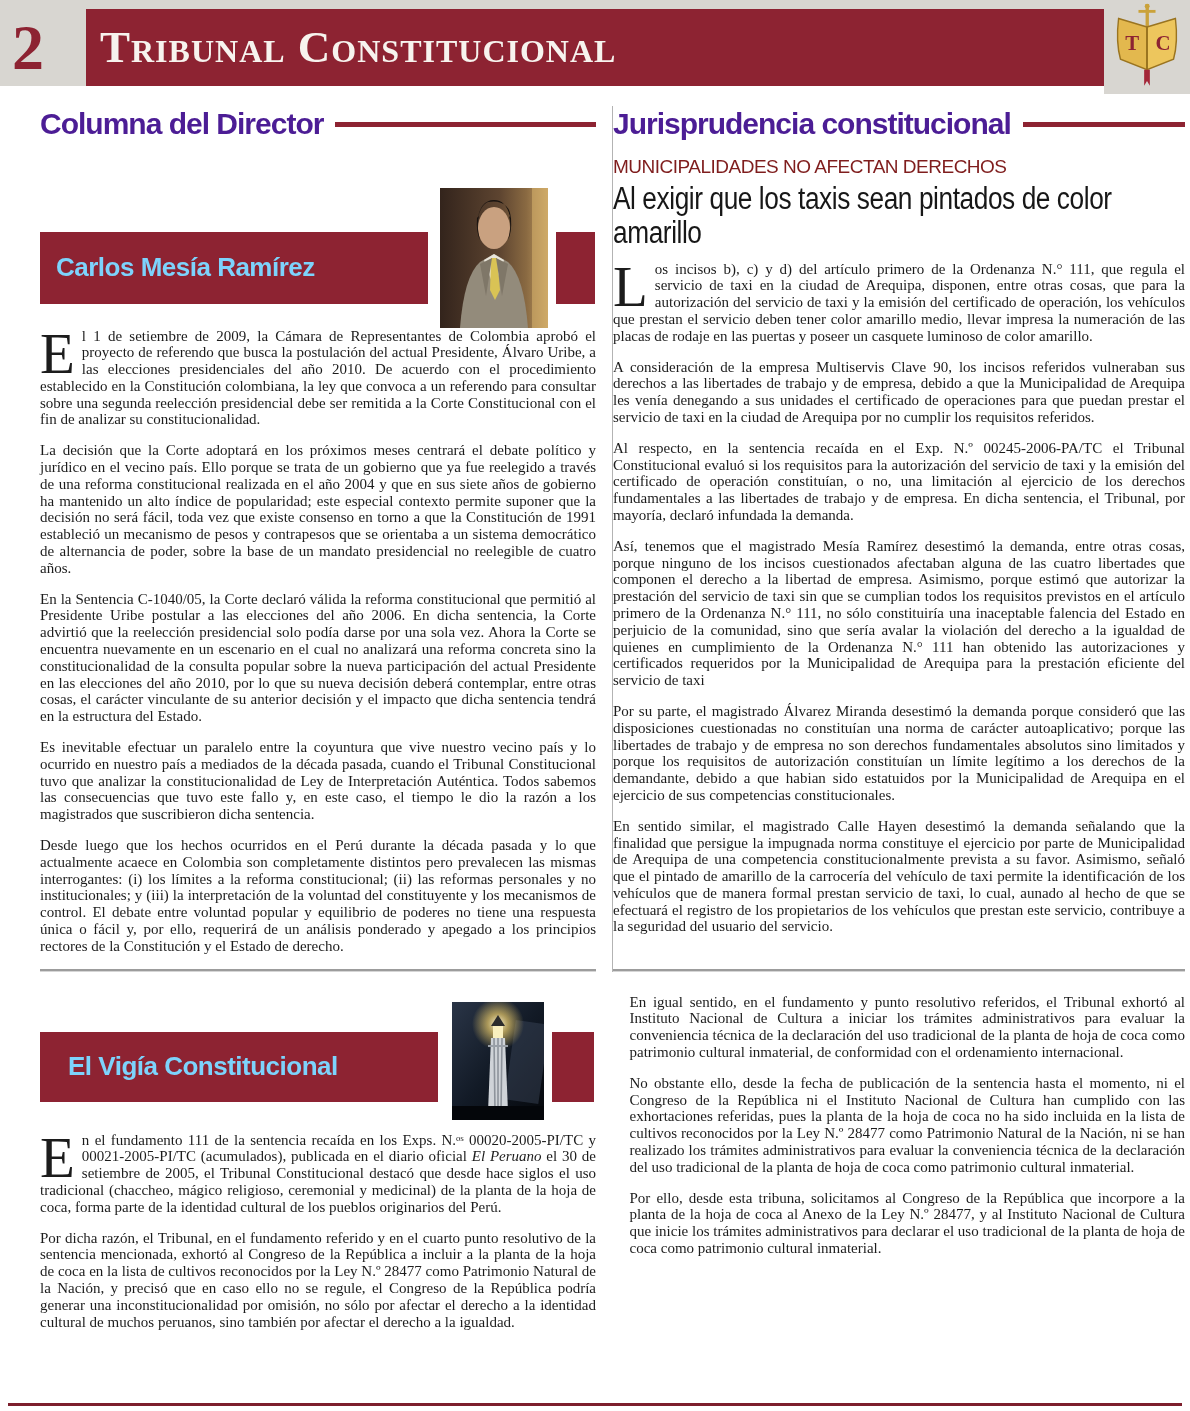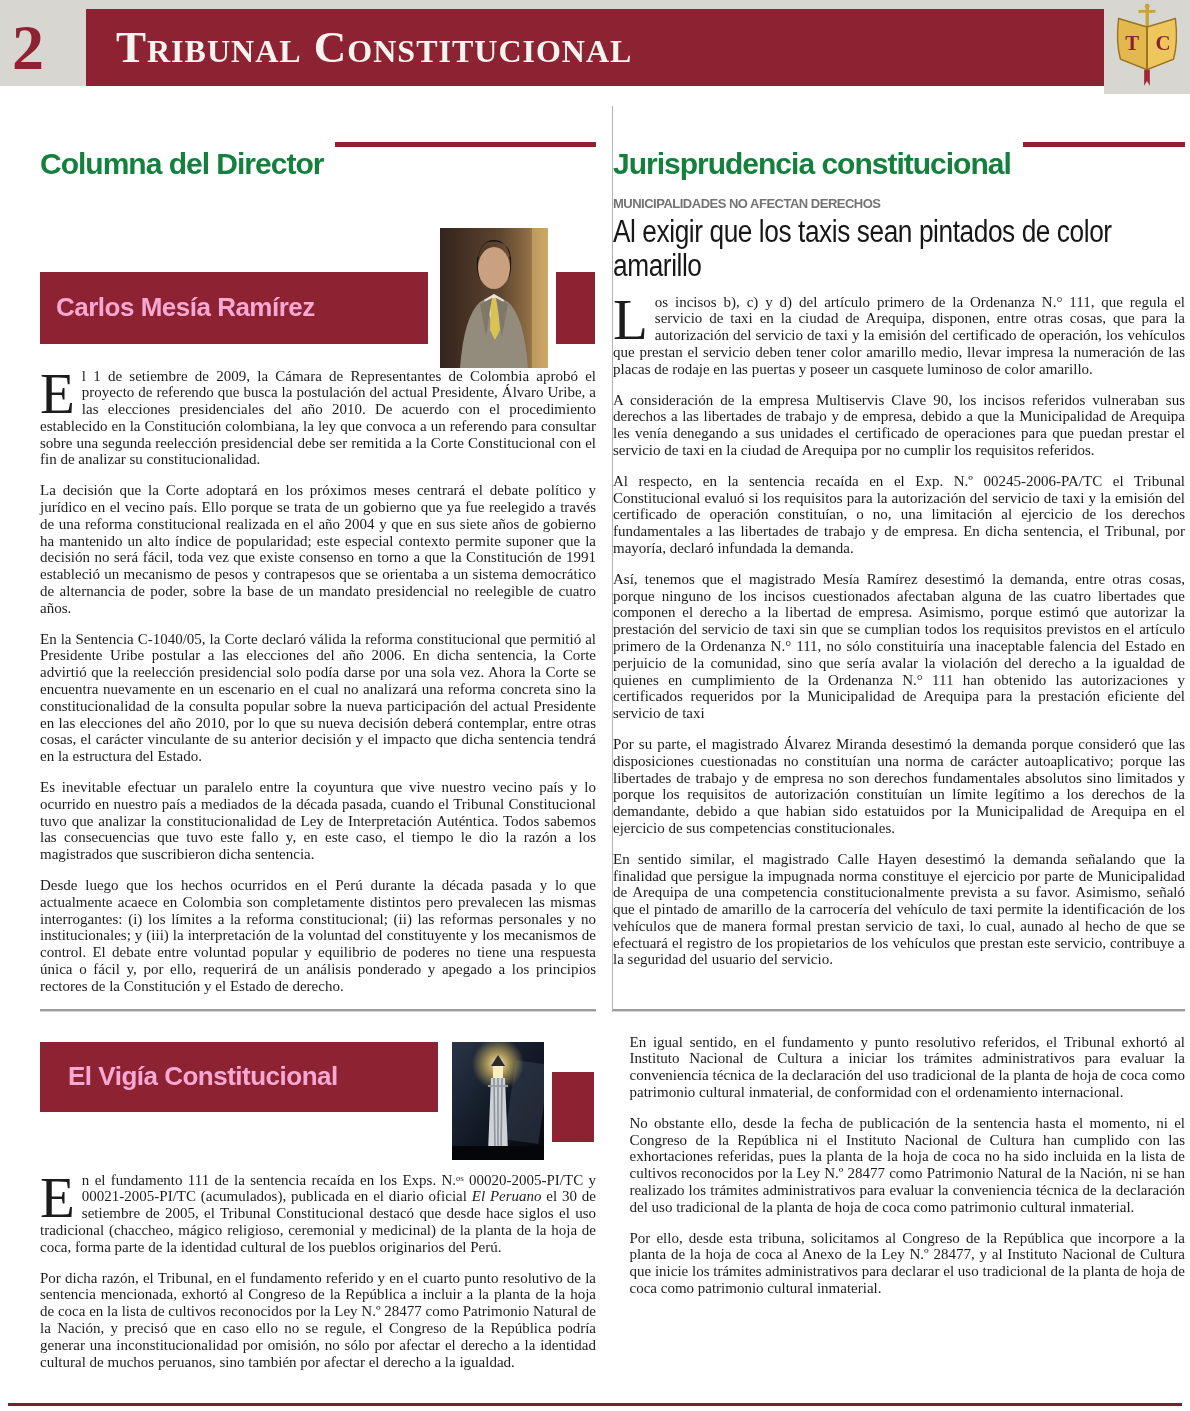--- a/index.html
+++ b/index.html
@@ -17,21 +17,21 @@
   .pagenum-box{
     width:86px;background:#d8d6d1;display:flex;align-items:center;
     padding-left:12px;box-sizing:border-box;
   }
   .pagenum{
     font-family:"Liberation Serif",serif;font-weight:bold;
     font-size:64px;line-height:70px;color:#8d2332;
   }
   .masthead-bar{
     flex:1;background:#8d2332;display:flex;align-items:center;
-    padding-left:30px;
+    padding-left:14px;
   }
   .masthead-title{
     color:#f7f3ee;font-variant:small-caps;font-weight:bold;
     font-size:45px;letter-spacing:1px;line-height:1;
   }
   .header-gap{height:8px;background:#ffffff;}
   .logo-box{
     width:86px;background:#d8d6d1;display:flex;align-items:center;justify-content:center;
   }
   
@@ -48,53 +48,53 @@
   .bottom-right{padding-left:17.5px;padding-top:22px;}
   .col-rule{
     margin-top:auto;height:2px;background:#9c9c9c;
     border-bottom:1px solid #d6d6d6;
   }
   
   .section-head{display:flex;align-items:center;margin:2px 0 6px;}
   .section-title{
     font-family:"Liberation Sans","DejaVu Sans",sans-serif;
     font-weight:bold;font-size:30px;line-height:1.05;
-    letter-spacing:-1px;color:#15803d;white-space:nowrap;margin-top:40px;
+    letter-spacing:-1px;color:#4c1d95;white-space:nowrap;
   }
   .section-rule{flex:1;height:5px;background:#8d2332;margin-left:12px;margin-top:2px;}
   .kicker{
     font-family:"Liberation Sans","DejaVu Sans",sans-serif;
-    font-weight:bold;font-size:13px;letter-spacing:-0.5px;
-    color:#737373;margin:10px 0 4px;
+    font-weight:normal;font-size:19px;letter-spacing:-0.5px;
+    color:#7f1d1d;margin:10px 0 4px;
   }
   .headline{
     font-family:"Liberation Sans","DejaVu Sans",sans-serif;
     font-weight:normal;color:#171717;margin:0 0 10px;
   }
   .headline-inner{
     display:inline-block;width:118%;
     transform:scaleX(0.847);transform-origin:0 0;
     font-size:31px;line-height:1.1;letter-spacing:-0.5px;
   }
   
   .banner-row{display:flex;align-items:flex-start;}
   .banner-bar{
     background:#8d2332;height:72px;display:flex;align-items:center;
     padding-left:16px;box-sizing:border-box;
   }
   .banner-label{
     font-family:"Liberation Sans","DejaVu Sans",sans-serif;
-    font-weight:bold;color:#f9a8d4;font-size:26px;letter-spacing:-0.5px;
+    font-weight:bold;color:#7dd3fc;font-size:26px;letter-spacing:-0.5px;
   }
   .author-row{margin-top:42px;height:140px;}
   .author-row .banner-bar{width:388px;margin-top:44px;}
   .author-row .photo{width:108px;height:140px;margin-left:12px;}
   .author-row .banner-stub{width:39px;height:72px;background:#8d2332;margin-left:8px;margin-top:44px;}
   .vigia-row{height:118px;margin-bottom:12px;}
-  .vigia-row .banner-bar{width:398px;height:70px;padding-left:28px;}
+  .vigia-row .banner-bar{width:398px;margin-top:30px;height:70px;padding-left:28px;}
   .vigia-row .photo{width:92px;height:118px;margin-left:14px;}
   .vigia-row .banner-stub{width:42px;height:70px;background:#8d2332;margin-left:8px;margin-top:30px;}
   
   .body-text p{
     margin:0 0 14px;font-size:15px;line-height:16.8px;
     text-align:justify;
   }
   .dropcap{
     float:left;font-family:"Liberation Serif",serif;
     font-size:57px;line-height:46px;padding:3px 7px 0 0;

